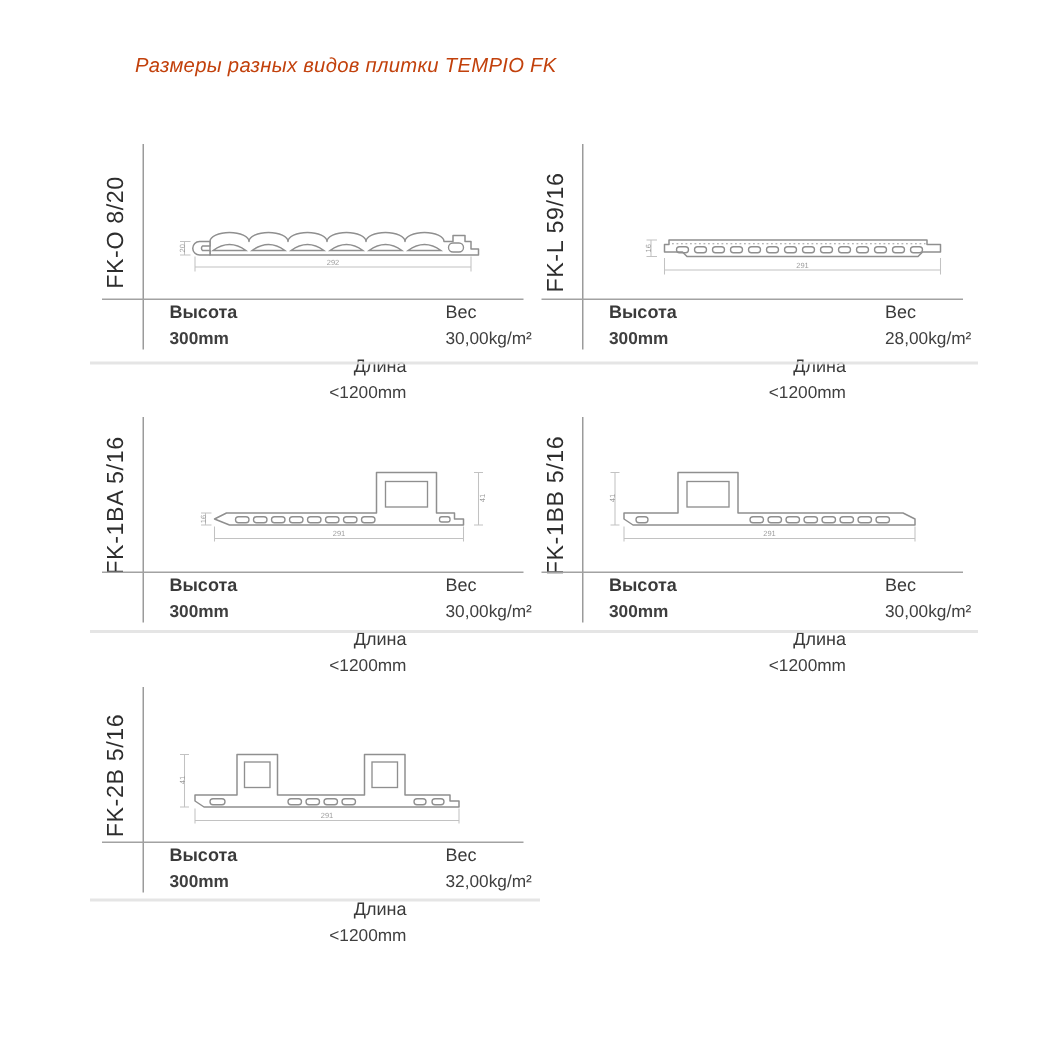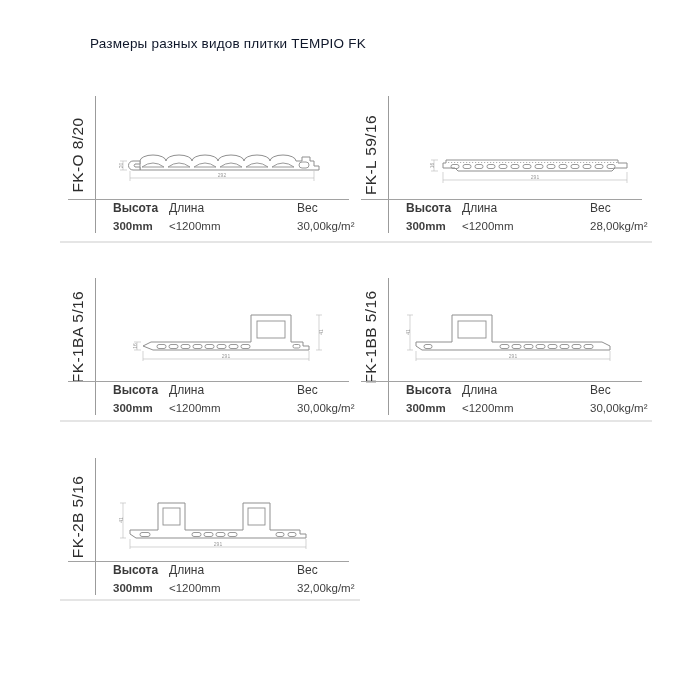--- a/index.html
+++ b/index.html
@@ -1,38 +1,38 @@
 <!DOCTYPE html>
 <html><head>
 <meta charset="utf-8">
 <style>
   html,body{margin:0;padding:0;}
   body{
     width:700px;height:700px;background:#ffffff;position:relative;
     font-family:"Liberation Sans",sans-serif;color:#3a3a3a;overflow:hidden;
   }
   .title{
-    position:absolute;left:90px;top:36px;font-size:13.5px;color:#0f172a;
-    letter-spacing:.2px;white-space:nowrap;
+    position:absolute;left:90px;top:36px;font-size:13.5px;color:#c2410c;
+    letter-spacing:.2px;white-space:nowrap;font-style:italic;
   }
   .panel{position:absolute;width:292px;height:152px;}
   .panel-label{
     position:absolute;left:-49px;top:52px;width:130px;height:20px;
     transform:rotate(-90deg);text-align:center;font-size:15.5px;font-weight:500;
     color:#2d2d2d;letter-spacing:.4px;white-space:nowrap;
   }
   .vline{position:absolute;left:32px;top:3px;width:1px;height:137px;background:#9b9b9b;}
   .hline{position:absolute;left:5px;top:106px;width:281px;height:1px;background:#a2a2a2;}
   .drawing{position:absolute;}
   .trow{position:absolute;left:0;width:292px;white-space:nowrap;}
   .headers{top:108px;font-size:12px;color:#3a3a3a;}
   .values{top:127px;font-size:11.5px;color:#3f3f3f;}
   .c{position:absolute;white-space:nowrap;}
   .c1{left:50px;font-weight:bold;}
-  .c2{left:106px;width:90px;text-align:left;}
+  .c2{left:118px;width:90px;text-align:right;margin-top:36px;}
   .c3{left:218px;margin-left:16px;}
   .band{position:absolute;height:2px;background:#e0e0e0;opacity:.85;}
   
   .p-outline{fill:#ffffff;stroke:#8f8f8f;stroke-width:1;stroke-linejoin:round;}
   .p-hole{fill:none;stroke:#8f8f8f;stroke-width:.9;}
   .p-dots{stroke:#9a9a9a;stroke-width:.8;stroke-dasharray:1.2,1.8;fill:none;}
   .p-dim{stroke:#c2c2c2;stroke-width:.7;fill:none;}
   .p-dimtxt{font-size:5px;fill:#9c9c9c;font-family:"Liberation Sans",sans-serif;}
 </style>
 </head>

